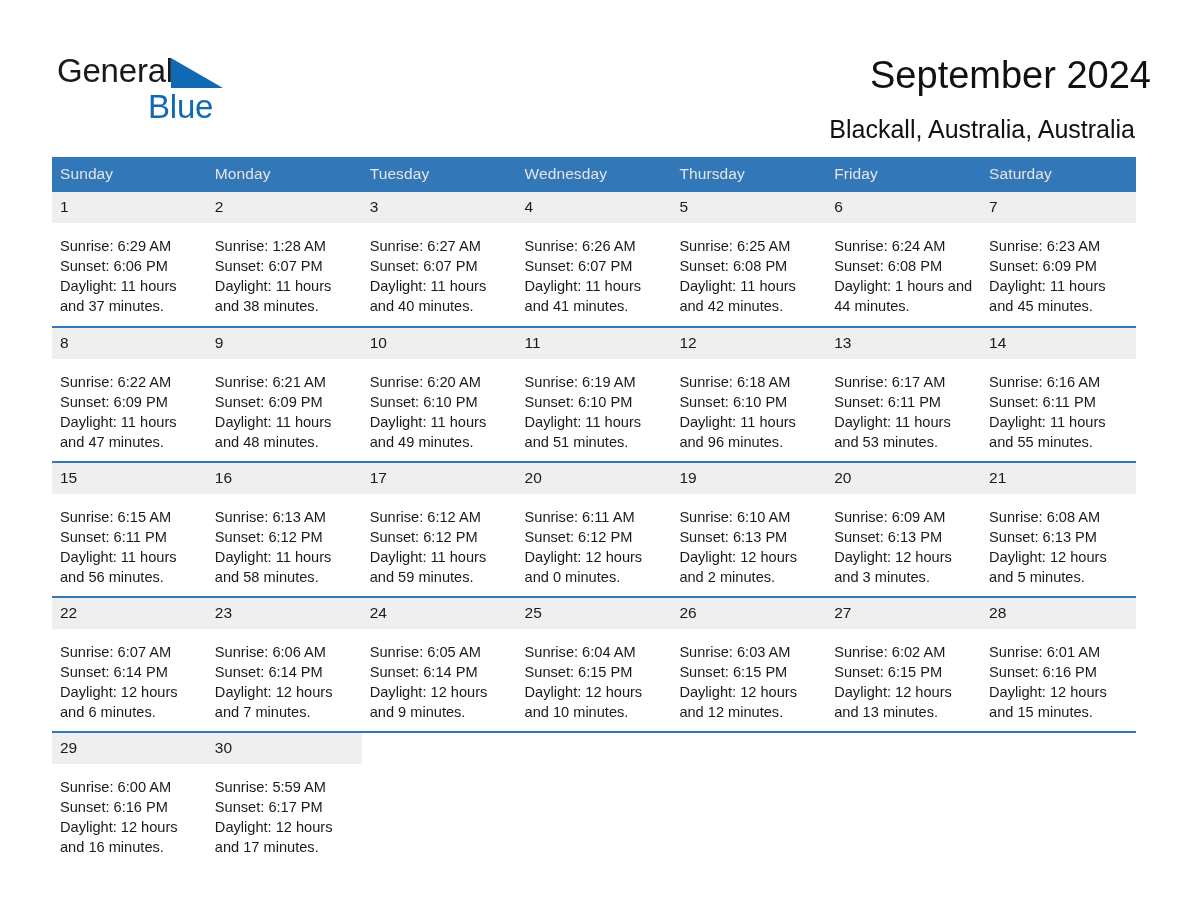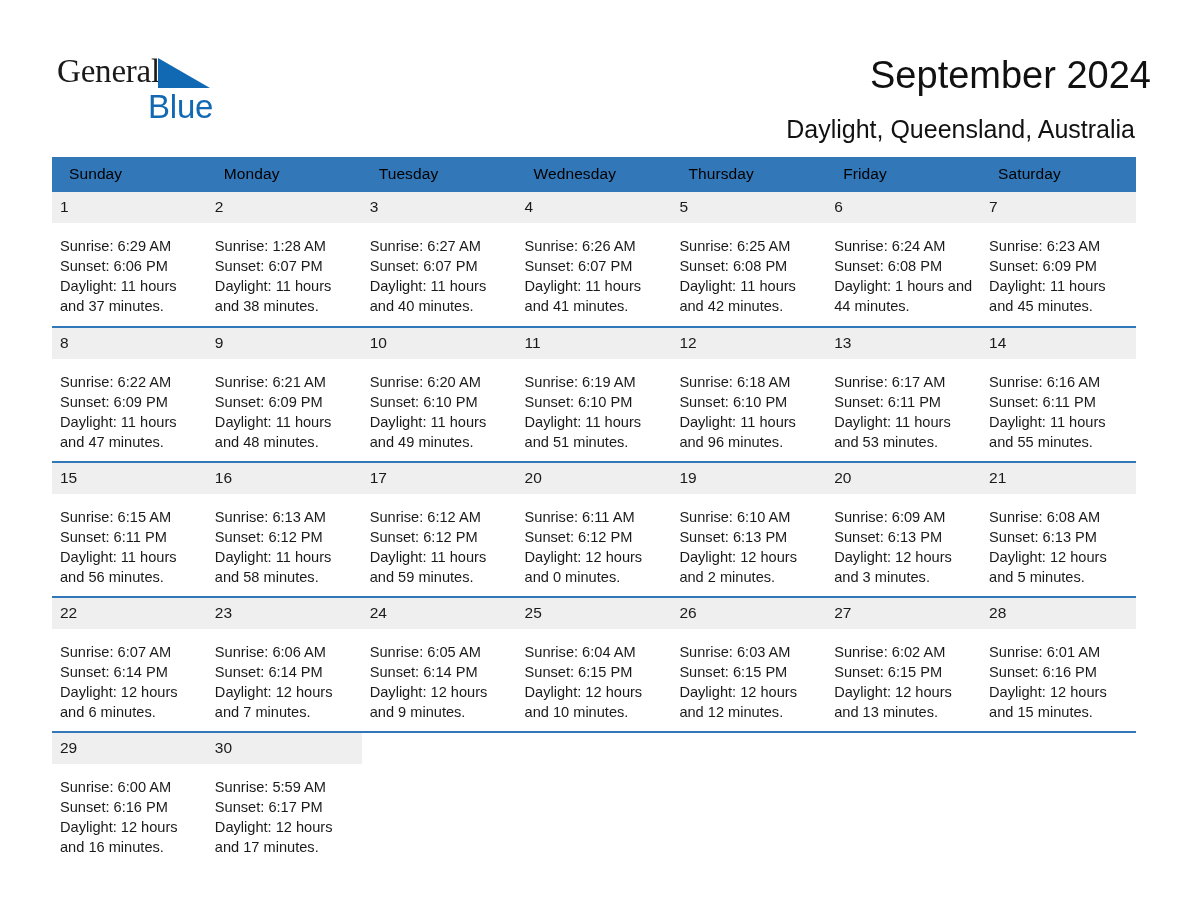--- a/index.html
+++ b/index.html
@@ -38,21 +38,21 @@
   }
   .logo-row1 {
     position: relative;
     height: 38px;
     white-space: nowrap;
   }
   .logo-general {
     font-size: 33px;
     letter-spacing: -0.2px;
     color: #1a1a1a;
-    font-family: Liberation Serif, serif;
+    font-family: Liberation Sans, sans-serif;
     line-height: 38px;
     display: inline-block;
     vertical-align: top;
   }
   .logo-triangle {
     display: inline-block;
     vertical-align: top;
     margin-left: -2px;
     margin-top: 6px;
   }
@@ -100,25 +100,25 @@
   }
   table.cal {
     border-collapse: collapse;
     table-layout: fixed;
     width: 1084px;
   }
   table.cal col { width: 154.857px; }
 
   thead th {
     background: #3277b8;
-    color: #000000;
+    color: #e5e5e5;
     font-size: 15.5px;
     font-weight: normal;
     text-align: left;
-    padding: 8px 0 9px 17px;
+    padding: 8px 0 9px 8px;
     height: 18px;
     vertical-align: middle;
     letter-spacing: 0.1px;
   }
 
   tbody tr.week > td {
     vertical-align: top;
     padding: 0;
     border-top: 2px solid #3277b8;
     height: 135px;
@@ -162,21 +162,21 @@
         <span class="logo-general">General</span><span class="logo-triangle"><svg width="52" height="30" viewBox="0 0 52 30">
               <polygon points="0,0 52,30 0,30" fill="#1168b3"></polygon>
             </svg></span>
       </div>
       <div class="logo-row2">
         <span class="logo-blue">Blue</span>
       </div>
     </div>
 
     <div class="title">September 2024</div>
-    <div class="subtitle">Daylight, Queensland, Australia</div>
+    <div class="subtitle">Blackall, Australia, Australia</div>
   </div>
 
   <div class="calendar">
     <table class="cal">
       <colgroup>
         <col>
           <col>
           <col>
           <col>
           <col>

